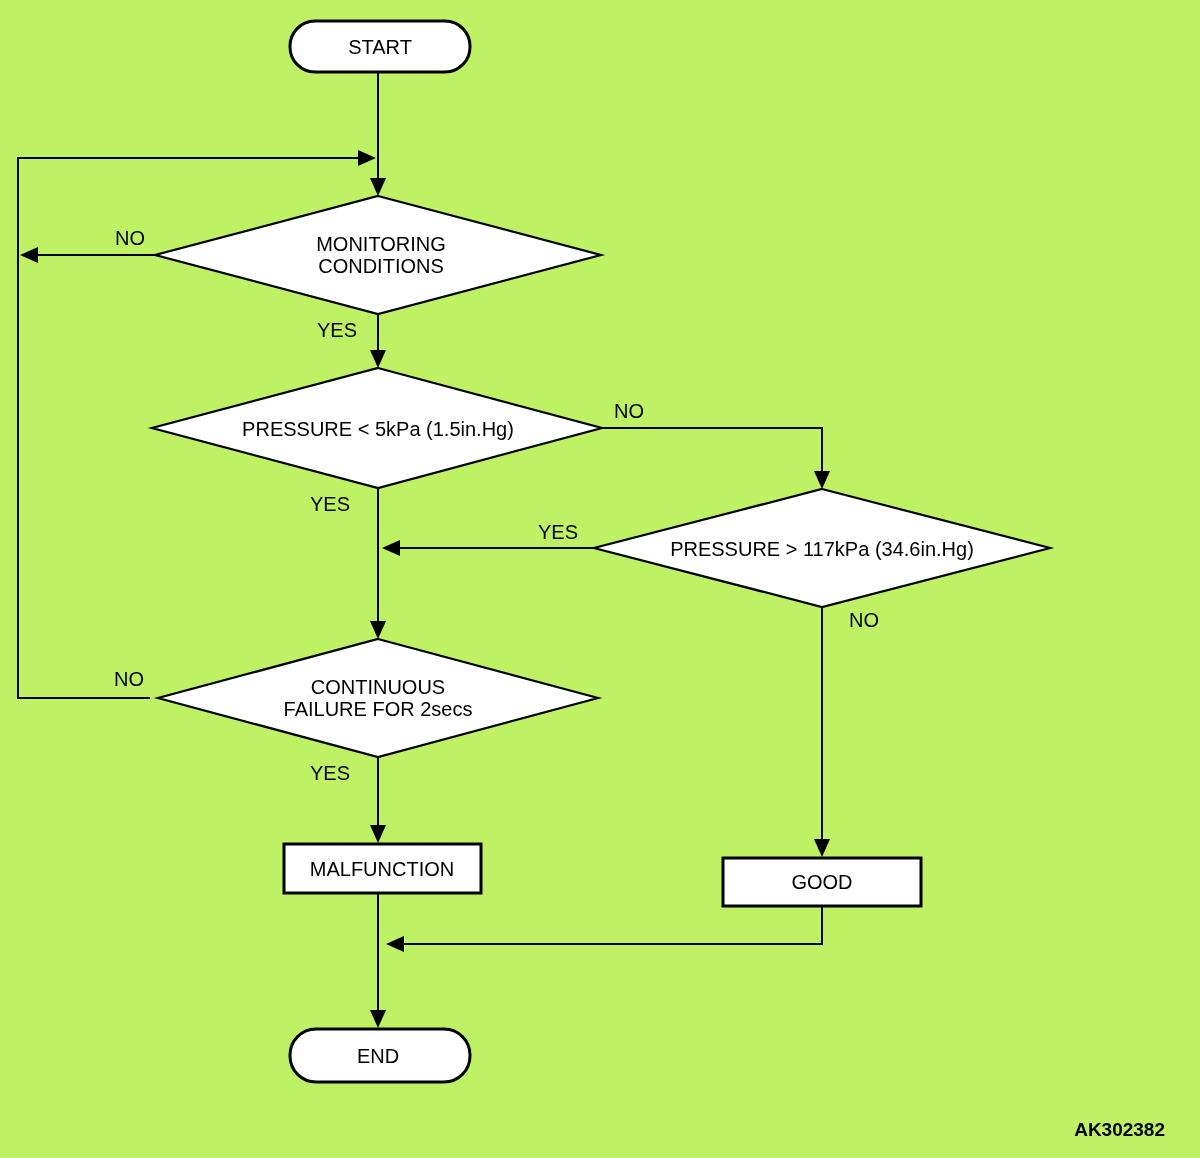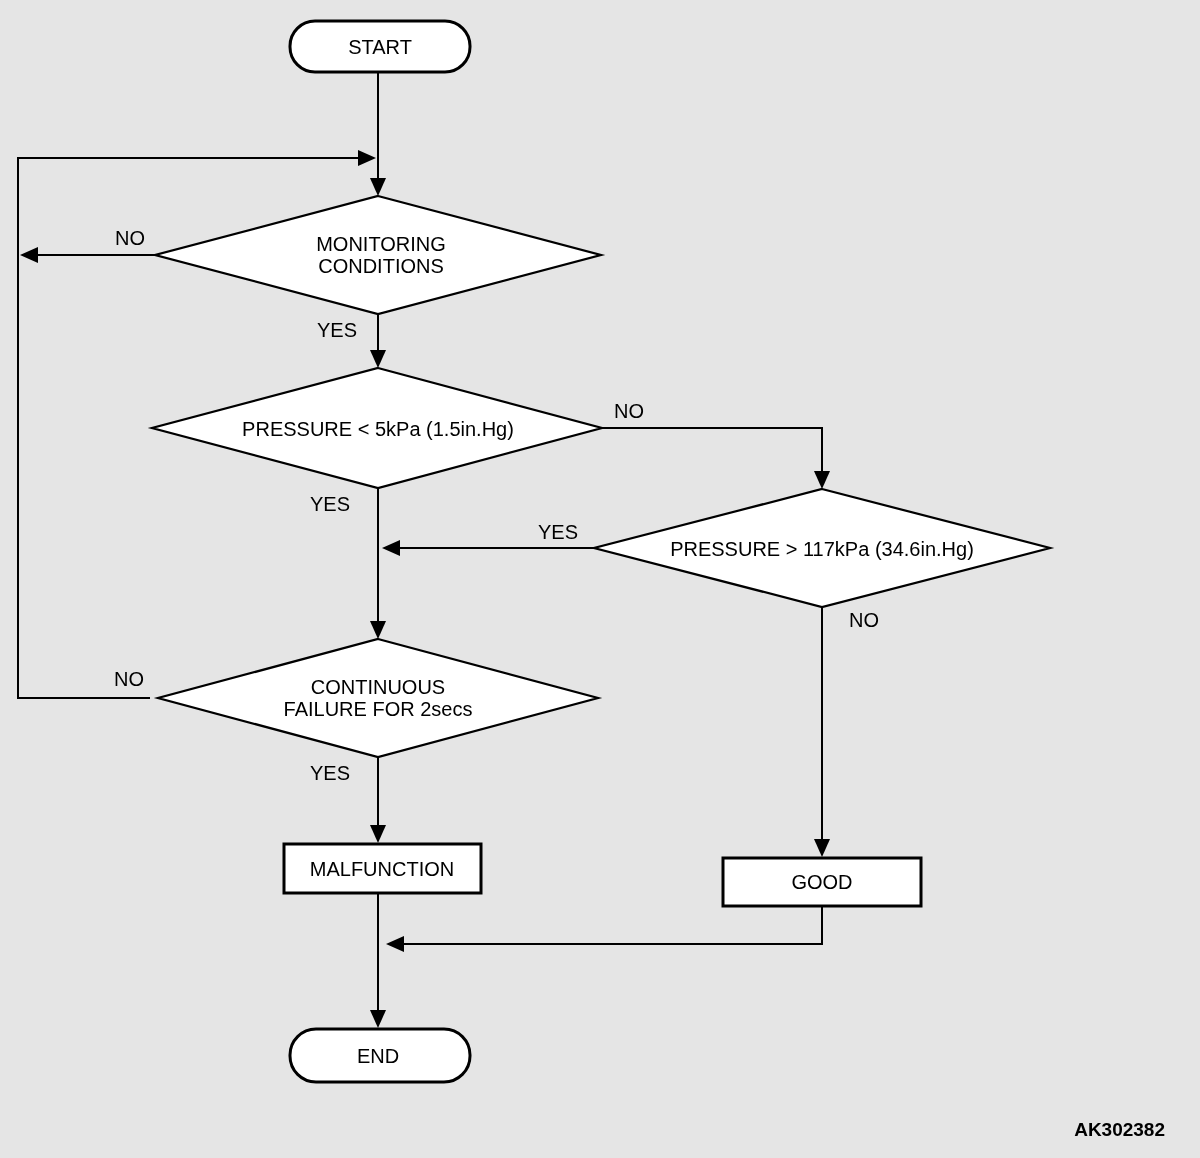--- a/index.html
+++ b/index.html
@@ -7,21 +7,21 @@
     padding: 0;
     background: #ffffff;
     width: 1200px;
     height: 1158px;
     font-family: "Liberation Sans", sans-serif;
   }
   .stage {
     position: relative;
     width: 1200px;
     height: 1158px;
-    background: #e5e5e5;
+    background: #bef264;
     overflow: hidden;
   }
   svg { display: block; }
   .shape {
     fill: #ffffff;
     stroke: #000000;
   }
   .terminal { stroke-width: 3; }
   .process  { stroke-width: 3; }
   .decision { stroke-width: 2.2; }

